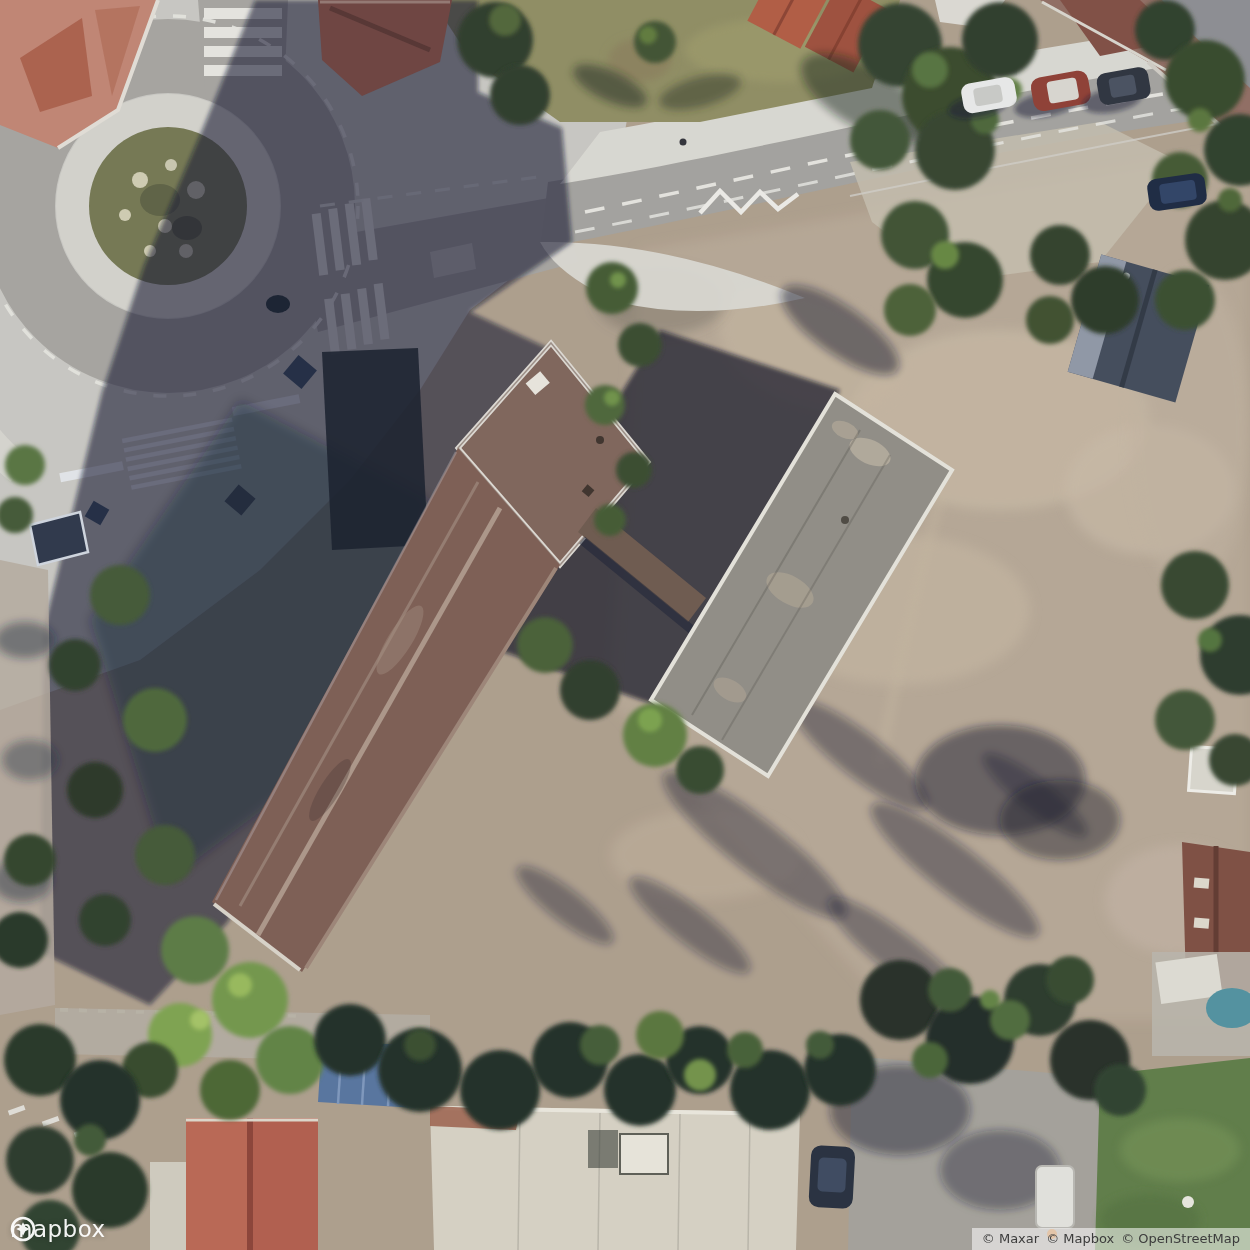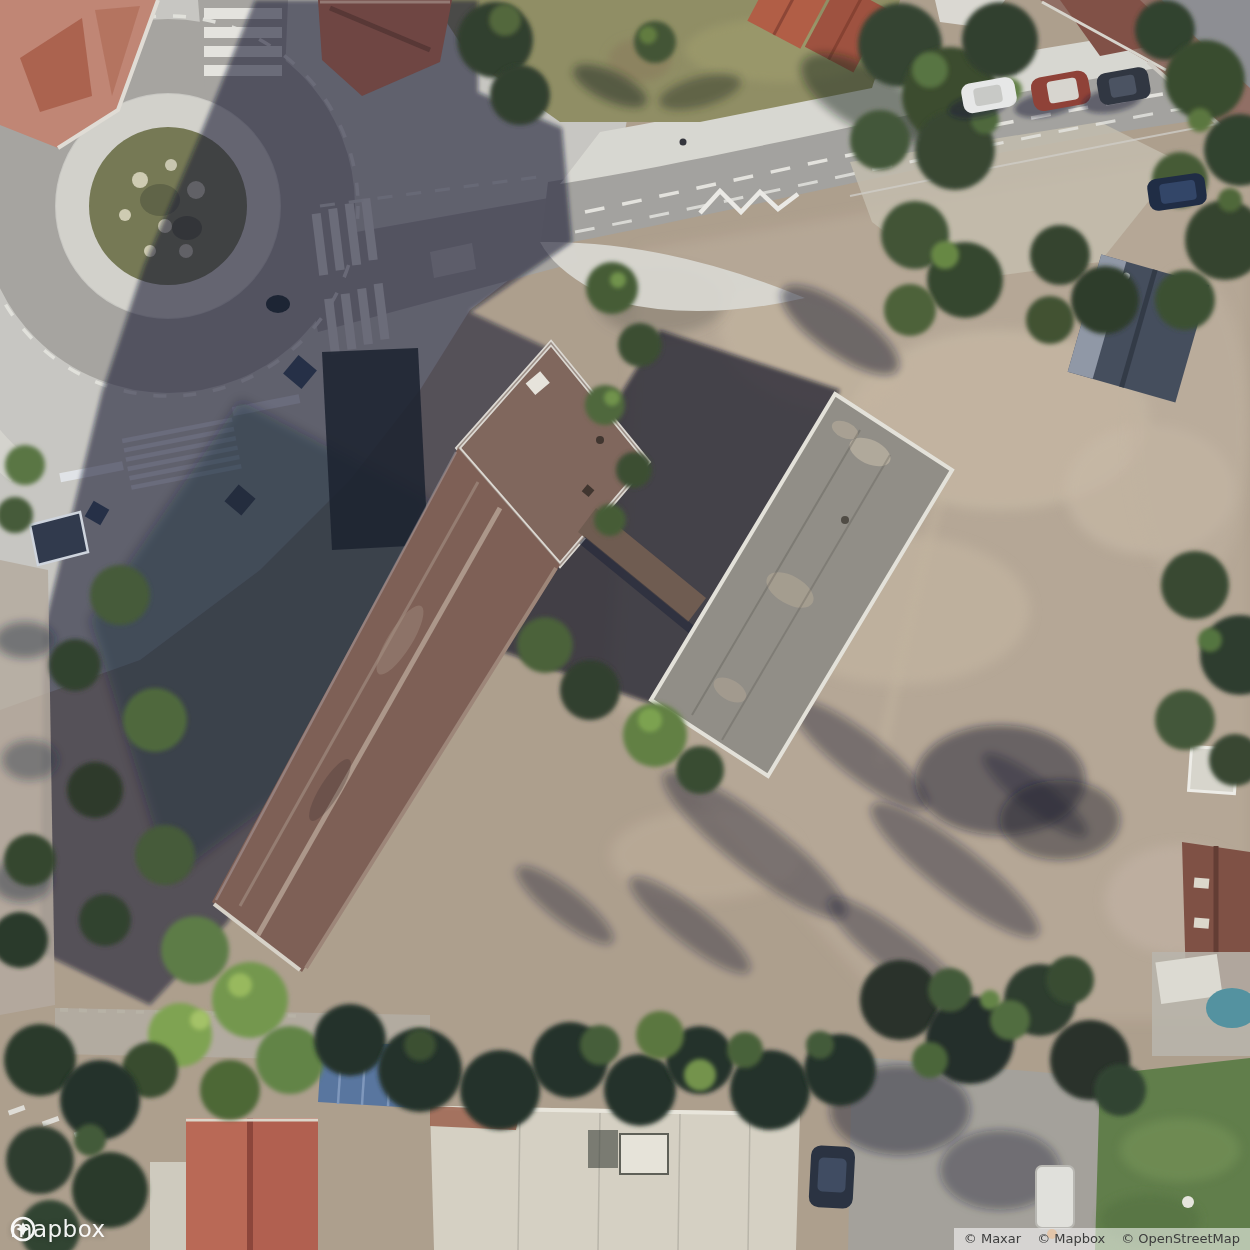--- a/index.html
+++ b/index.html
@@ -4,21 +4,21 @@
 <style>
   html,body{margin:0;padding:0;background:#000;}
   .map-viewport{position:relative;width:1250px;height:1250px;overflow:hidden;
     font-family:"DejaVu Sans","Liberation Sans",sans-serif;}
   .map-viewport svg{position:absolute;left:0;top:0;display:block;}
   .logo{position:absolute;left:10px;bottom:8px;display:flex;align-items:center;gap:7px;
     color:#fff;opacity:.94;text-decoration:none;}
   .logo-text{font-size:23px;font-weight:500;letter-spacing:.5px;
     text-shadow:0 0 6px rgba(0,0,0,.35);}
   .attribution{position:absolute;right:0;bottom:0;background:rgba(255,255,255,.55);
-    padding:3px 10px 4px 10px;font-size:13px;color:#3c3c3c;display:flex;gap:16px;}
+    padding:3px 10px 4px 10px;font-size:13px;color:#3c3c3c;display:flex;gap:7px;}
   .attribution a{color:#3c3c3c;text-decoration:none;}
 </style>
 </head>
 <body>
 
 <div class="map-viewport">
 <svg width="1250" height="1250" viewBox="0 0 1250 1250">
   <defs>
     <filter id="b2" x="-30%" y="-30%" width="160%" height="160%">
           <feGaussianBlur stdDeviation="2"></feGaussianBlur>

